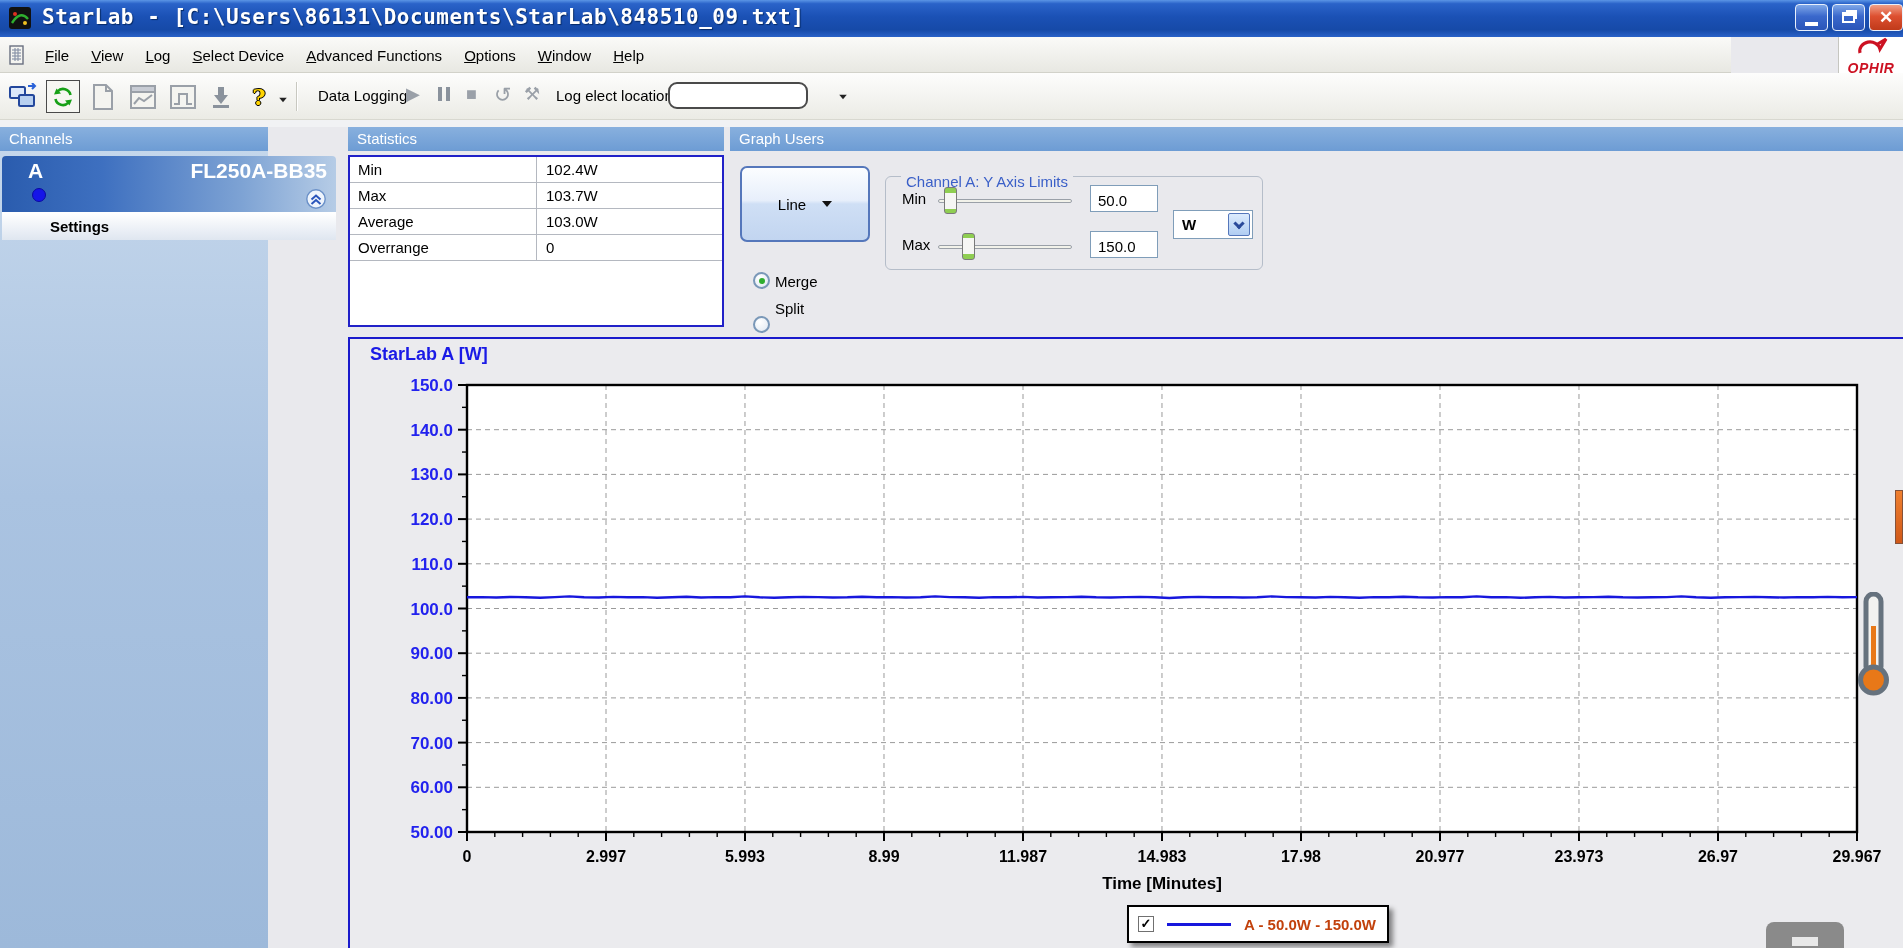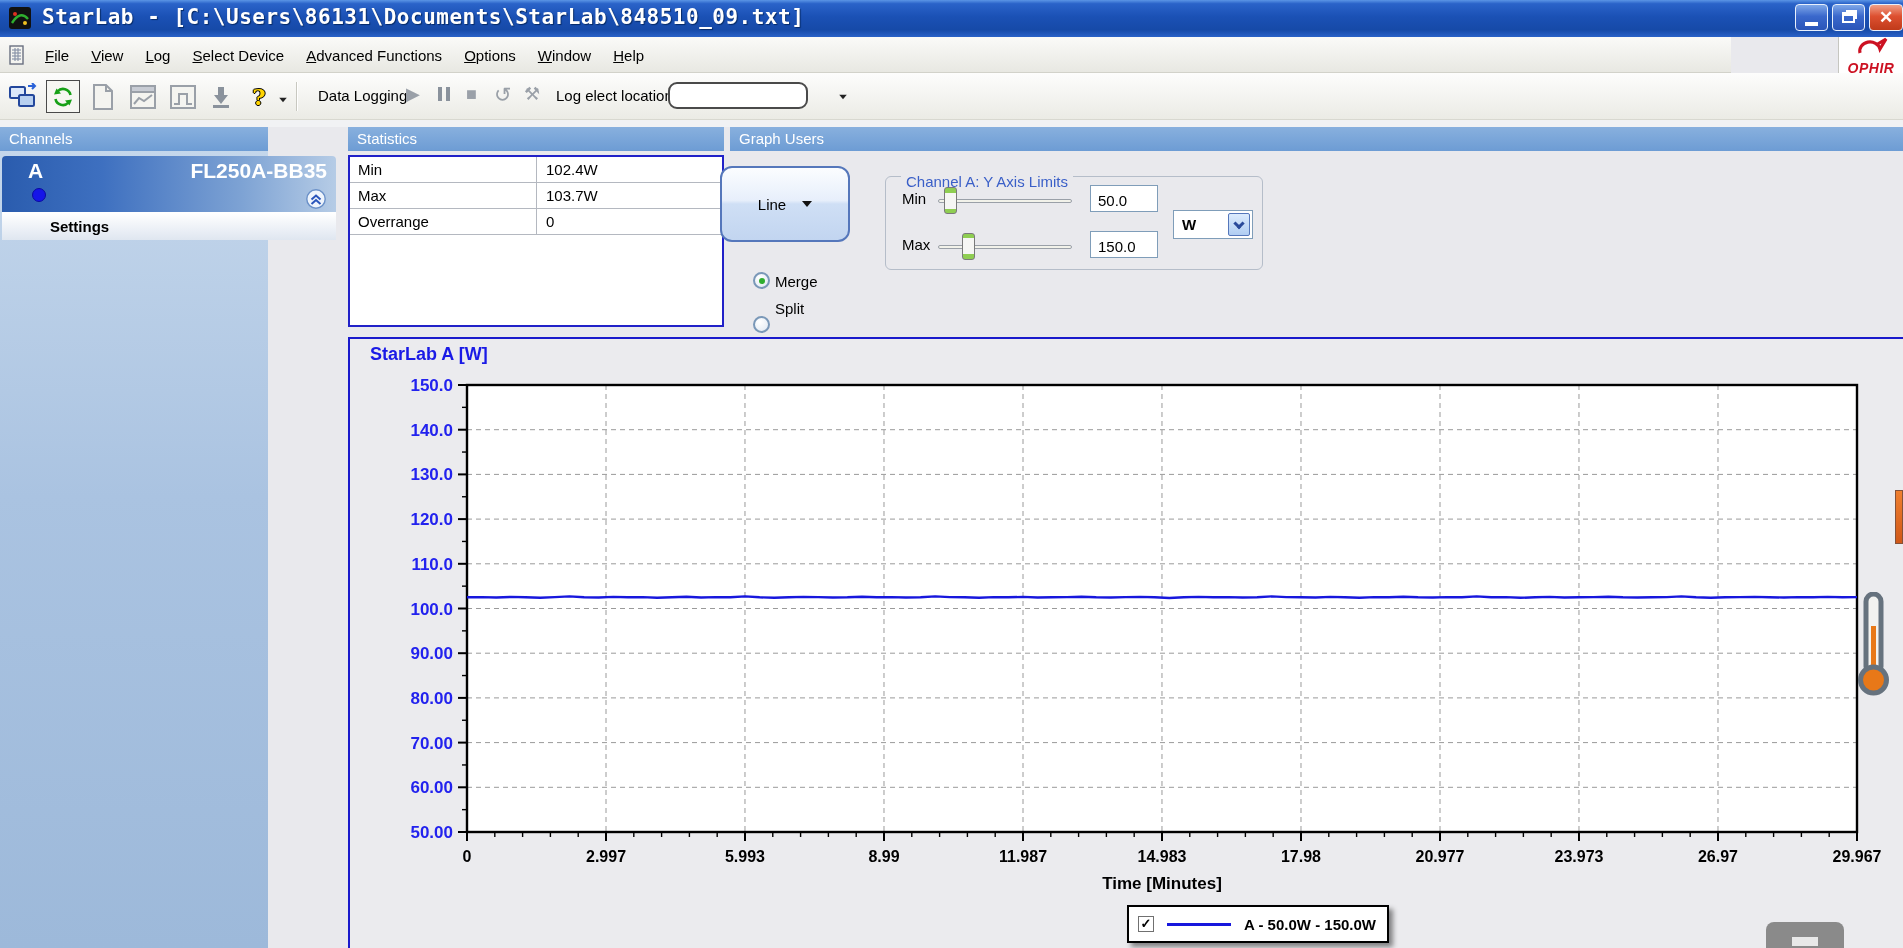--- a/index.html
+++ b/index.html
@@ -72,21 +72,21 @@
 
   
   .stats-header { left:348px; top:127px; width:376px; }
   .stats-box { left:348px; top:155px; width:376px; height:172px; background:#fff; border:2px solid #2121c8; }
   .stat-row { display:flex; height:26px; border-bottom:1px solid #b4b8c0; font-size:15px; }
   .stat-label { width:186px; padding:4px 0 0 8px; }
   .stat-value { flex:1; border-left:1px solid #b4b8c0; padding:4px 0 0 9px; }
 
   
   .gs-header { left:730px; top:127px; width:1173px; }
-  .line-btn { left:720px; top:166px; width:130px; height:76px; border:2px solid #5577bb; border-radius:12px;
+  .line-btn { left:740px; top:166px; width:130px; height:76px; border:2px solid #5577bb; border-radius:7px;
     background:linear-gradient(180deg,#fbfdff 0%,#e7effb 45%,#cfdff5 50%,#c2d5f0 100%);
     display:flex; align-items:center; justify-content:center; gap:16px; font-size:15px; }
   .line-btn .darr { border-top-color:#111; }
   .fieldset { left:885px; top:176px; width:378px; height:94px; border:1px solid #b5bdc9; border-radius:6px; }
   .fieldset-label { left:901px; top:167px; background:#e9e9ed; padding:0 5px; color:#3a5fc8; font-size:15px;margin-top:6px; }
   .gs-lbl { font-size:15px; }
   .slider-track { width:134px; height:4px; background:#f2f2ea; border:1px solid #9aa0a8; border-radius:2px; }
   .slider-handle { width:13px; height:27px; border:1px solid #7a7a7a; border-radius:3px;
     background:linear-gradient(180deg,#8fce52 0 18%,#f6f6f4 18% 82%,#8fce52 82% 100%); }
   .gs-input { width:68px; height:27px; background:#fff; border:1px solid #7f9db9; font-size:15px; padding:3px 0 0 7px; }
@@ -102,21 +102,21 @@
   
   .chart-panel { left:348px; top:337px; width:1555px; height:611px; background:#ebebee;
     border-left:2px solid #1a1acc; border-top:2px solid #1a1acc; }
   .chart-title { position:absolute; left:20px; top:5px; color:#1a1ae6; font-size:18px; font-weight:bold; }
   .plot-svg { position:absolute; left:0; top:0; }
   .legend { left:1127px; top:905px; width:262px; height:38px; background:#fff; border:2px solid #000;
     box-shadow:4px 4px 5px rgba(0,0,0,.45); display:flex; align-items:center; padding-left:9px; }
   .legend-check { width:16px; height:16px; border:1px solid #707070; background:#fff; font-size:13px;
     font-weight:bold; line-height:14px; text-align:center; }
   .legend-line { width:64px; height:3px; background:#1717dd; margin:0 13px; }
-  .legend-label { font-size:15px; font-weight:600; color:#000000; }
+  .legend-label { font-size:15px; font-weight:600; color:#c2410c; }
 
   .thermo { left:1852px; top:592px; width:44px; height:106px; }
   .edge-sliver { left:1895px; top:490px; width:8px; height:54px; background:linear-gradient(180deg,#f08030,#d05818); border:1px solid #84523a; }
   .corner-btn { left:1766px; top:922px; width:78px; height:40px; background:#8a8a8a; border-radius:8px; }
   .corner-btn::after { content:""; position:absolute; left:26px; top:15px; width:26px; height:9px; background:#e8e8e8; }
 </style>
 </head>
 <body>
 
 <div class="abs titlebar">
@@ -256,20 +256,24 @@
 
 <div class="abs pane-header stats-header">Statistics</div>
 <div class="abs stats-box" id="stats-box">
     <div class="stat-row">
       <span class="stat-label">Min</span>
       <span class="stat-value">102.4W</span>
     </div>
     <div class="stat-row">
       <span class="stat-label">Max</span>
       <span class="stat-value">103.7W</span>
+    </div>
+    <div class="stat-row">
+      <span class="stat-label">Average</span>
+      <span class="stat-value">103.0W</span>
     </div>
     <div class="stat-row">
       <span class="stat-label">Overrange</span>
       <span class="stat-value">0</span>
     </div>
   </div>
 
 <div class="abs pane-header gs-header">Graph Users</div>
 
 <div class="abs line-btn">

